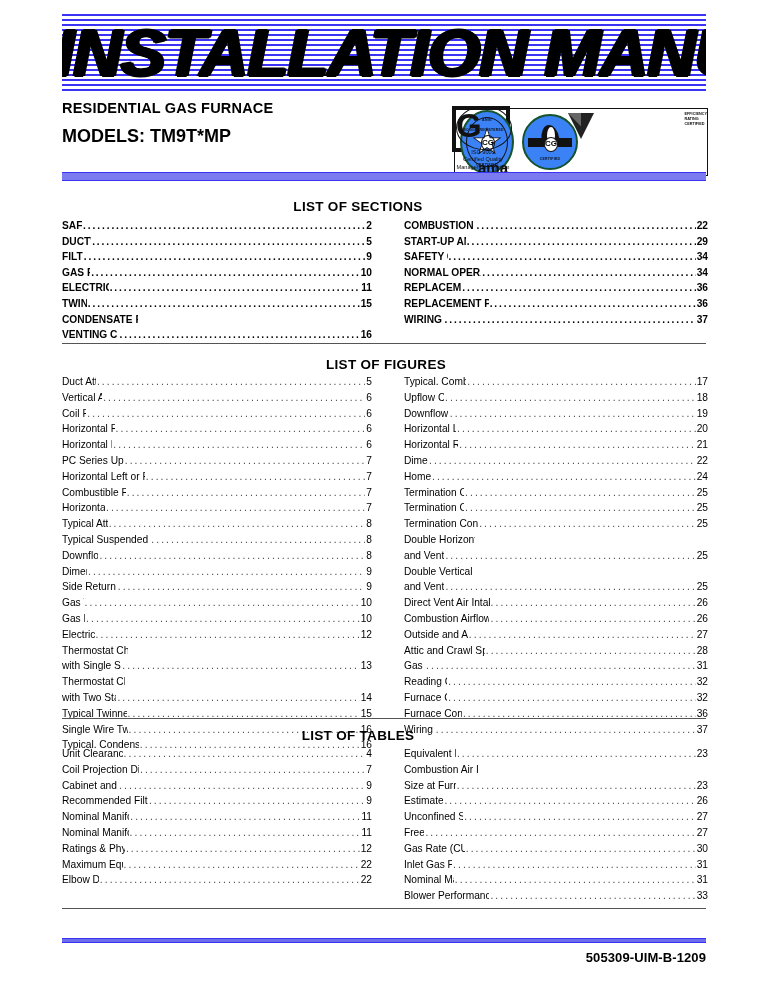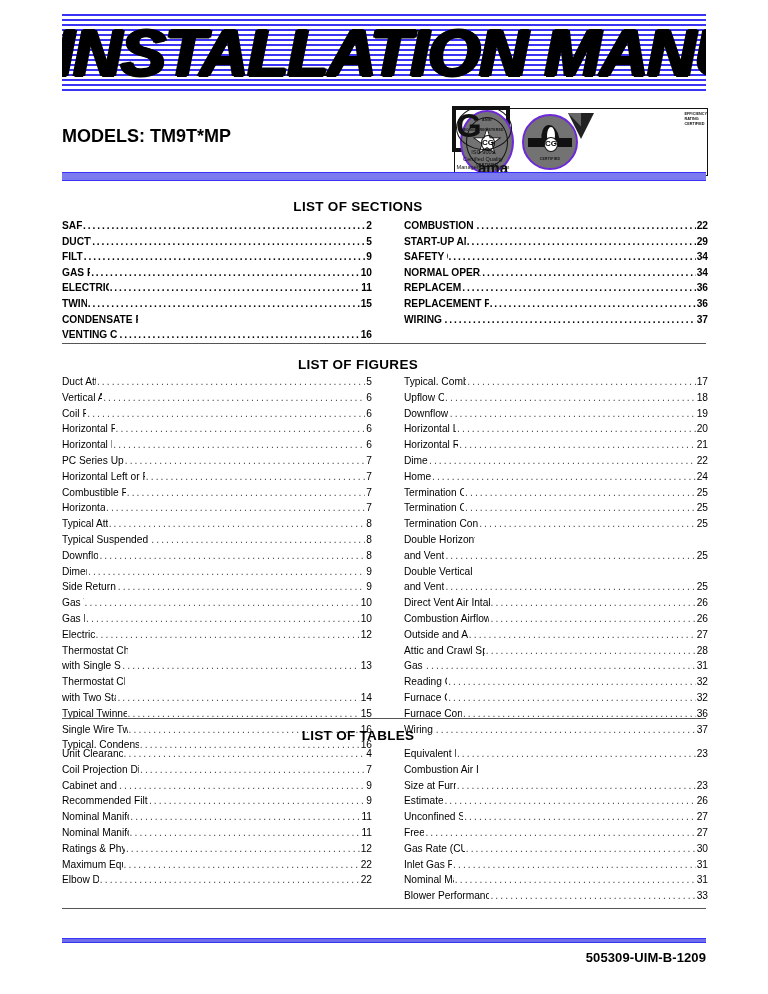--- a/index.html
+++ b/index.html
@@ -81,23 +81,23 @@
   .logos {
     position: absolute;
     left: 452px;
     top: 106px;
     width: 258px;
     height: 72px;
   }
 
   .seal {
     position: absolute;
-    border: 2px solid #6d28d9;
+    border: 2px solid #14532d;
     border-radius: 50%;
-    background: #737373;
+    background: #3b82f6;
   }
 
   
   .seal-star {
     left: 8px; top: 4px;
     width: 50px; height: 60px;
     border-radius: 50%;
   }
   .seal-star .ring2 {
     position:absolute; left:4px; top:5px; right:4px; bottom:5px;
@@ -262,21 +262,21 @@
   
   .section-title {
     position: absolute;
     left: 0; width: 716px;
     text-align: center;
     font-size: 13.5px;
     font-weight: bold;
     letter-spacing: 0.3px;
   }
   #title-sections { top: 199px; }
-  #title-figures  { top: 357px; }
+  #title-figures  { top: 357px; padding-left: 28px; }
   #title-tables   { top: 728px; }
 
   .hr {
     position:absolute;
     left: 62px; width: 644px;
     height: 0;
     border-top: 1.6px solid #555;
   }
   #hr-sections { top: 343px; }
   #hr-figures  { top: 718px; }
@@ -344,20 +344,21 @@
 </head>
 <body>
 
 <div class="page">
 
   <div class="banner">
     <div class="banner-title">INSTALLATION MANUAL</div>
   </div>
 
   <div class="header-block">
+    <div class="hdr-line hdr-line1">RESIDENTIAL GAS FURNACE</div>
     <div class="hdr-line hdr-line2">MODELS: TM9T*MP</div>
   </div>
 
   <div class="logos">
 
     <div class="seal seal-star">
       <div class="ring2"></div>
       <div class="star"></div>
       <div class="star-in"></div>
       <div class="cg">CG</div>

